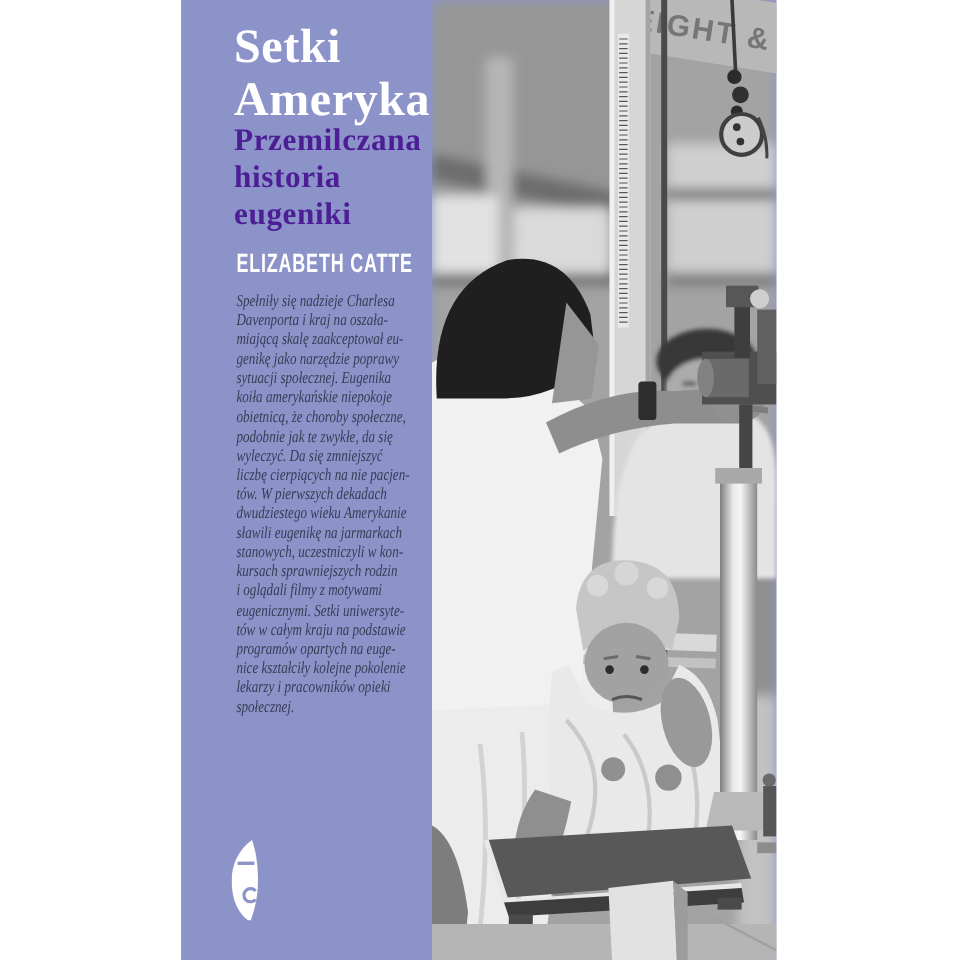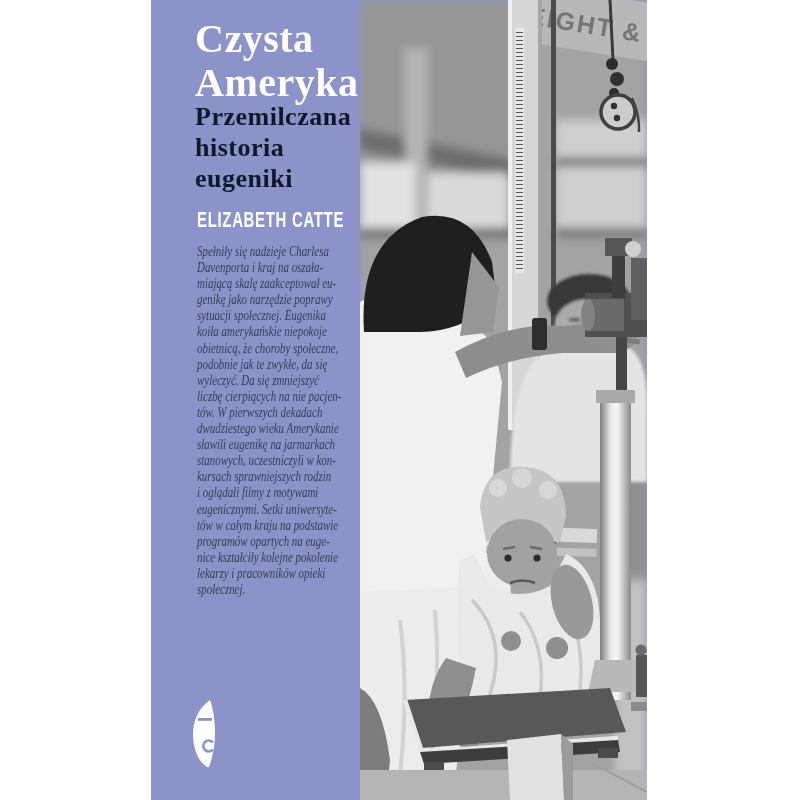--- a/index.html
+++ b/index.html
@@ -21,21 +21,21 @@
   .book-title{
     position:absolute;left:44px;top:17px;
     font-family:"Liberation Serif",serif;font-weight:700;
     font-size:40px;line-height:44px;letter-spacing:0.5px;
     color:#ffffff;white-space:pre-line;
   }
   .book-subtitle{
     position:absolute;left:44px;top:101px;
     font-family:"Liberation Serif",serif;font-weight:700;
     font-size:26px;line-height:31px;letter-spacing:0.5px;
-    color:#0f172a;white-space:pre-line;
+    color:#4c1d95;white-space:pre-line;
   }
   .author-name{
     position:absolute;left:46px;top:207px;
     font-family:"Liberation Sans",sans-serif;font-weight:700;
     font-size:22px;letter-spacing:1px;color:#ffffff;
     transform:scaleX(0.68);transform-origin:left center;
     white-space:nowrap;
   }
   .blurb{
     position:absolute;left:46px;top:244px;width:215px;
@@ -48,21 +48,21 @@
     position:absolute;left:42px;top:700px;width:27px;height:67px;
   }
   svg{display:block;}
 </style>
 </head>
 <body>
 
 <div class="cover">
 
   <div class="panel">
-    <div class="book-title">Czysta
+    <div class="book-title">Setki
 Ameryka</div>
     <div class="book-subtitle">Przemilczana
 historia
 eugeniki</div>
     <div class="author-name">ELIZABETH CATTE</div>
     <div class="blurb">Spełniły się nadzieje Charlesa
 Davenporta i kraj na oszała-
 miającą skalę zaakceptował eu-
 genikę jako narzędzie poprawy
 sytuacji społecznej. Eugenika

